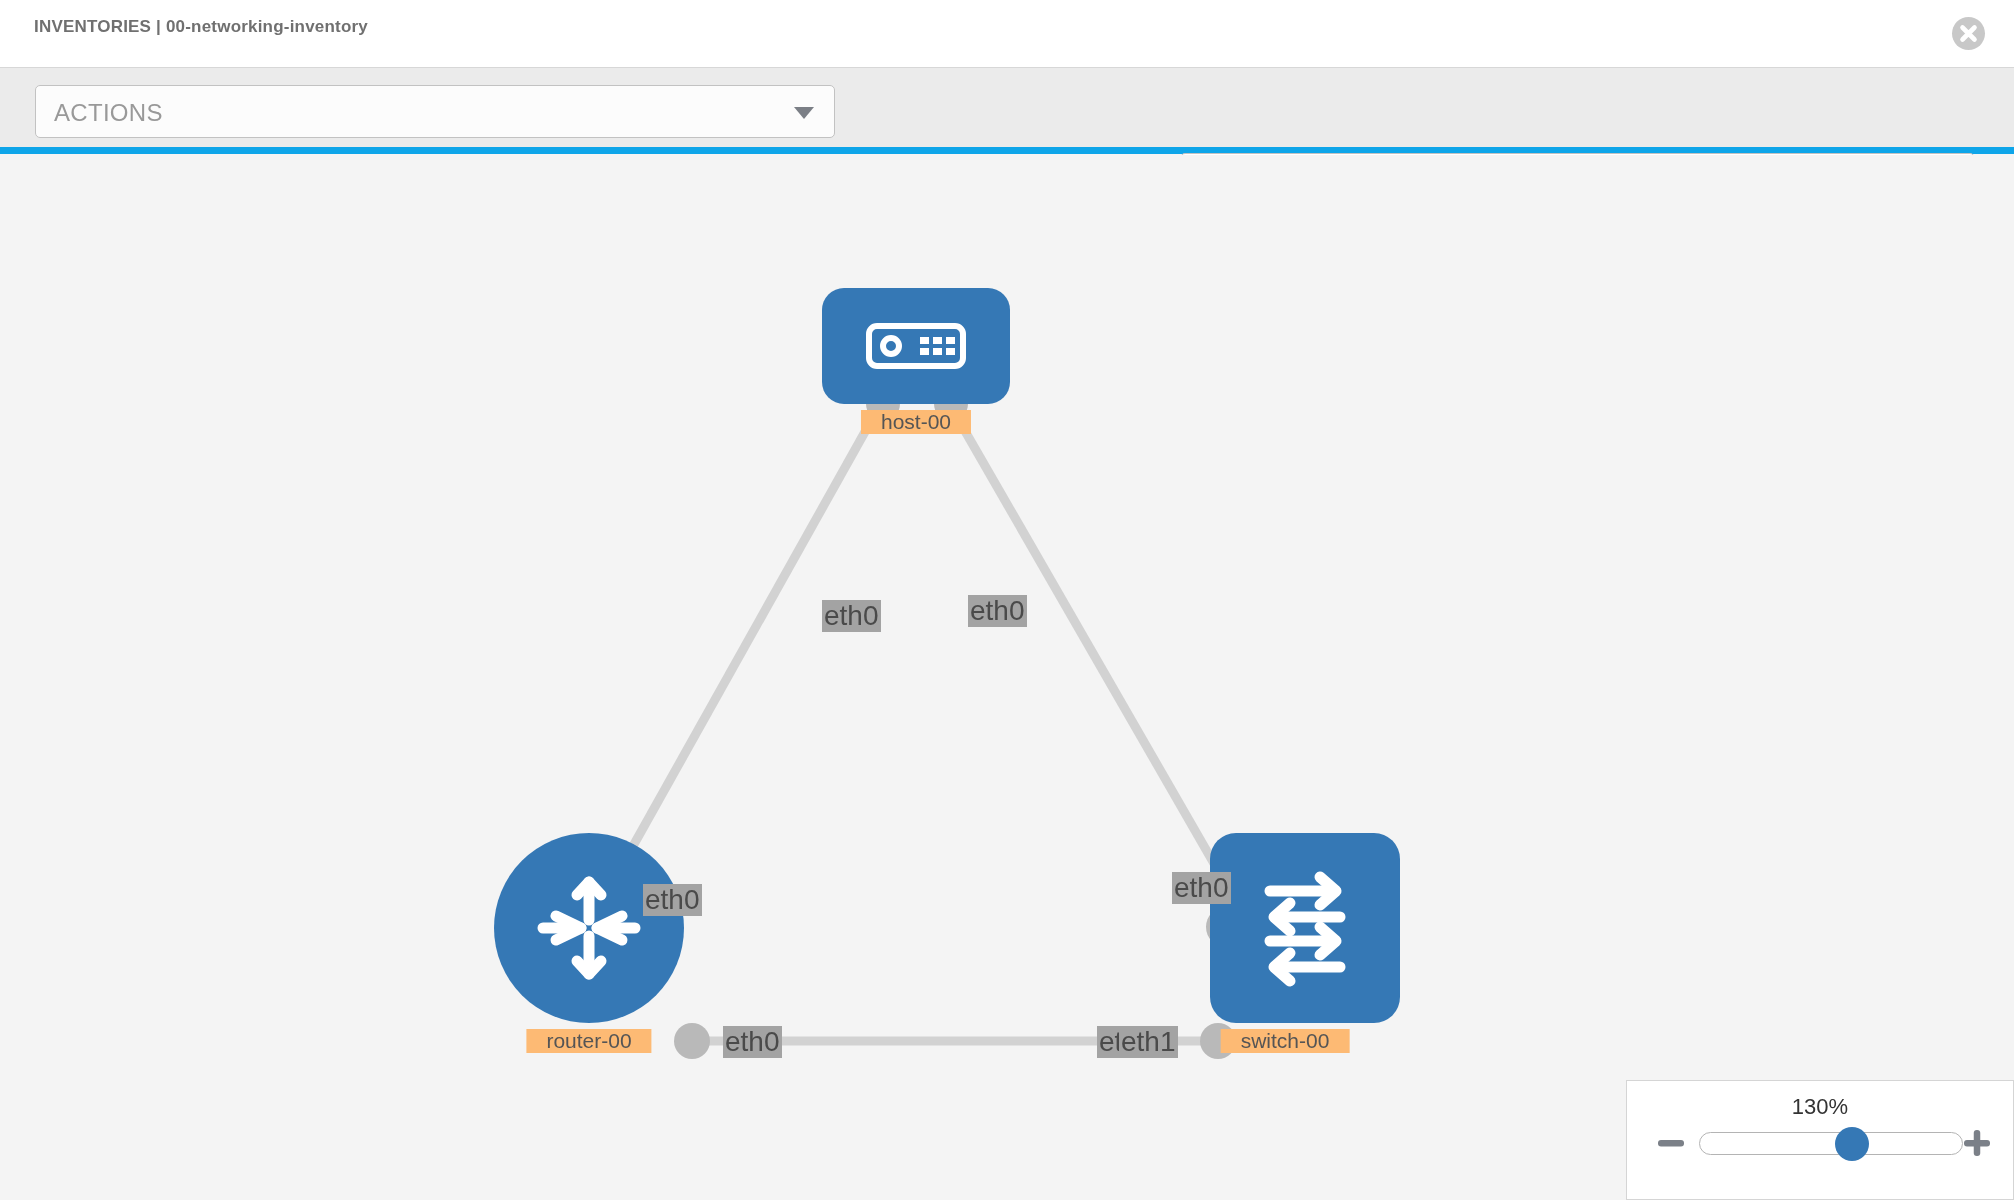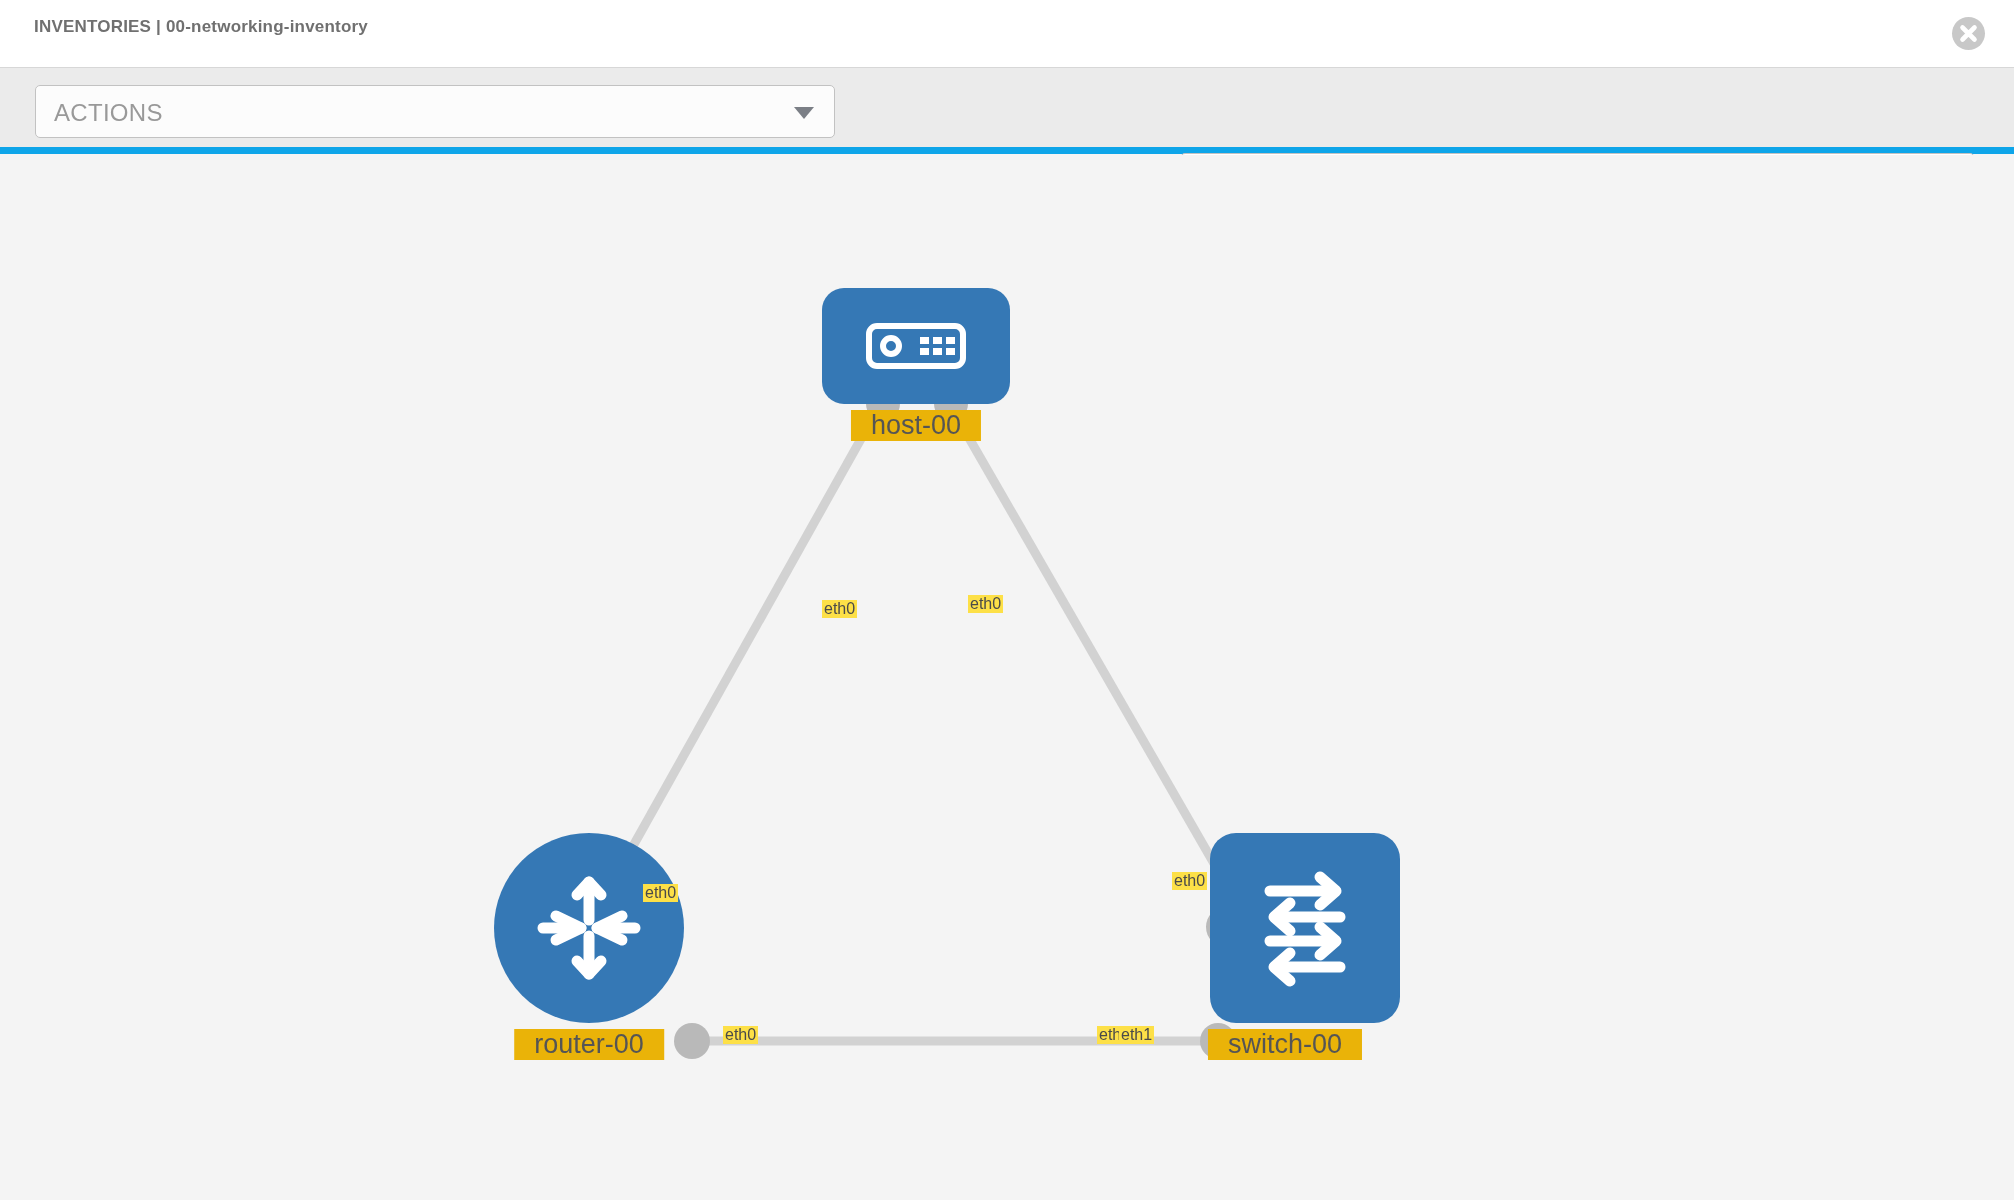--- a/index.html
+++ b/index.html
@@ -78,31 +78,31 @@
     position: absolute; left: 0; top: 0;
     background: #3578b5;
     display: flex; align-items: center; justify-content: center;
     cursor: pointer;
   }
   .node-shape.rounded-rect { border-radius: 22px; }
   .node-shape.round-square { border-radius: 26px; }
   .node-shape.circle { border-radius: 50%; }
   .node-label {
     position: absolute; left: 50%; transform: translateX(-50%);
-    white-space: nowrap; font-size: 27px; color: #555555;
-    background: #eab308; padding: 0 20px;
+    white-space: nowrap; font-size: 21px; color: #555555;
+    background: #fdba74; padding: 0 20px;
   }
 
   
   .nub { position: absolute; background: #b9b9b9; border-radius: 50%; }
 
   
   .if-label {
-    position: absolute; font-size: 16px; color: #4a4a4a;
-    background: #fde047; padding: 0 2px; white-space: nowrap;
+    position: absolute; font-size: 28px; color: #4a4a4a;
+    background: #a3a3a3; padding: 0 2px; white-space: nowrap;
   }
 
   
   .zoom-panel {
     position: absolute; right: 0; bottom: 0;
     width: 388px; height: 120px;
     background: #ffffff; border: 1px solid #d5d5d5;
   }
   .zoom-level {
     position: absolute; top: 13px; left: 0; width: 100%;
@@ -237,15 +237,35 @@
     </div>
 
     <div class="if-label" style="left:822px; top:445px;">eth0</div>
     <div class="if-label" style="left:968px; top:440px;">eth0</div>
     <div class="if-label" style="left:643px; top:729px;">eth0</div>
     <div class="if-label" style="left:1172px; top:717px;">eth0</div>
     <div class="if-label" style="left:723px; top:871px;">eth0</div>
     <div class="if-label" style="left:1097px; top:871px;">eth0</div>
     <div class="if-label" style="left:1119px; top:871px;">eth1</div>
 
+    <div class="zoom-panel">
+      <div class="zoom-level">130%</div>
+
+      <div class="zoom-minus">
+        <svg width="32" height="32" viewBox="0 0 32 32" aria-hidden="true">
+          <rect x="3" y="13" width="26" height="6.5" rx="3" fill="#7b8088"></rect>
+        </svg>
+      </div>
+
+      <div class="zoom-track">
+        <div class="zoom-thumb" style="left: 135px;"></div>
+      </div>
+
+      <div class="zoom-plus">
+        <svg width="32" height="32" viewBox="0 0 32 32" aria-hidden="true">
+          <rect x="3" y="13" width="26" height="6.5" rx="3" fill="#7b8088"></rect>
+          <rect x="12.75" y="3" width="6.5" height="26" rx="3" fill="#7b8088"></rect>
+        </svg>
+      </div>
+    </div>
 
   </div>
 </div>
 
 </body></html>

